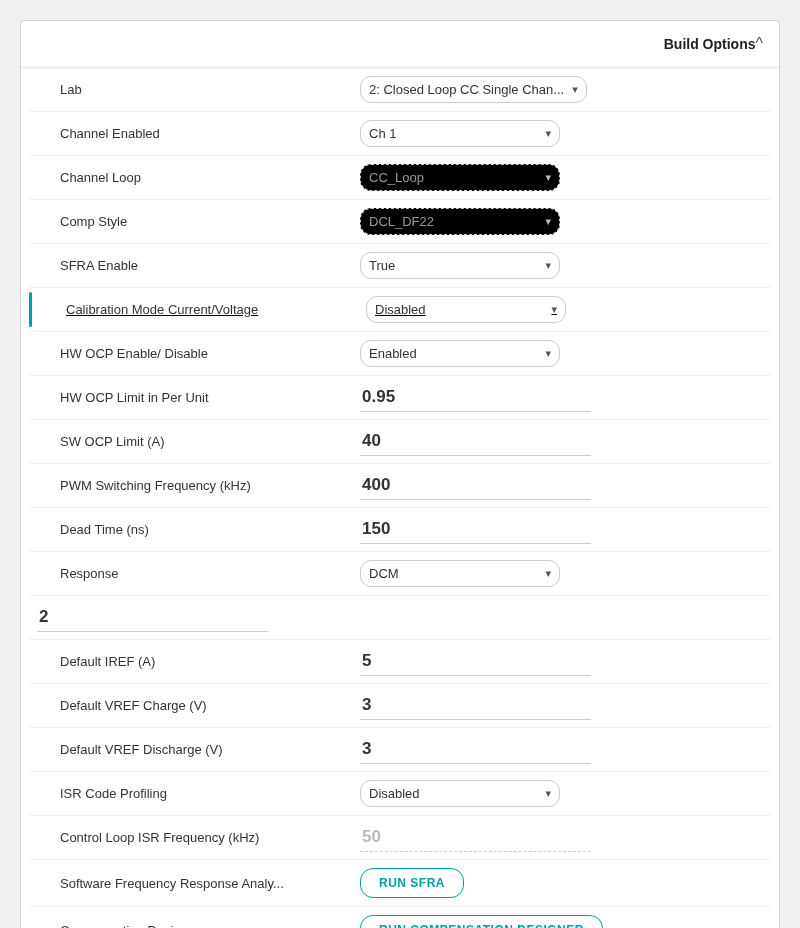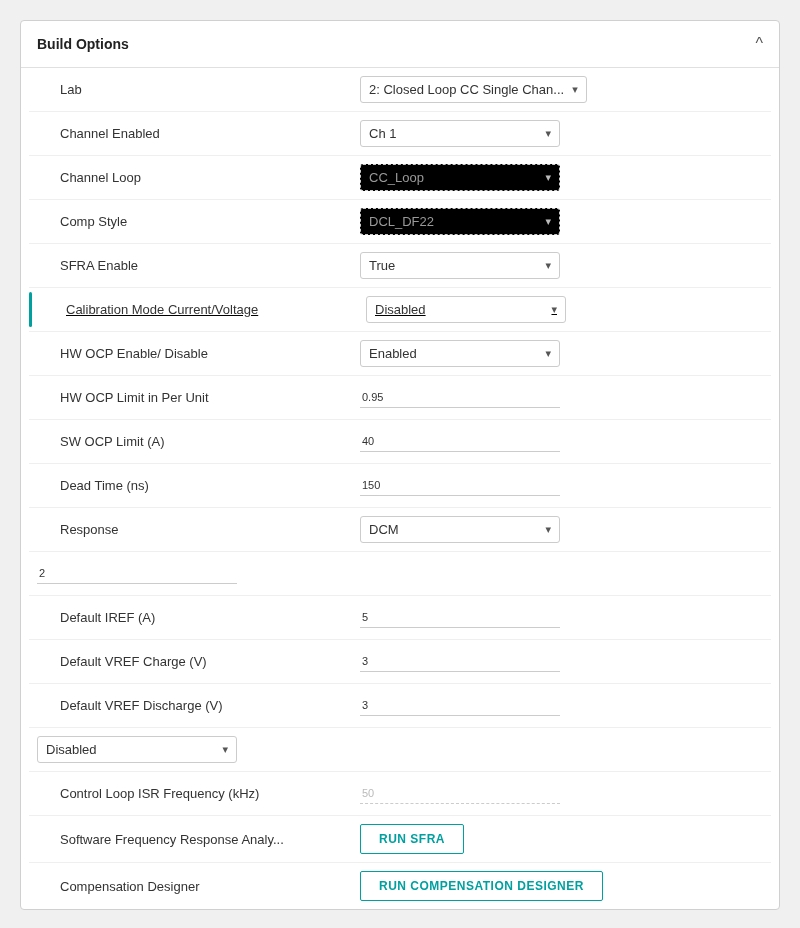--- a/index.html
+++ b/index.html
@@ -15,21 +15,21 @@
     }
     .panel {
       background: #fff;
       border: 1px solid #d0d0d0;
       border-radius: 4px;
       width: 760px;
       padding: 0;
     }
     .panel-header {
       display: flex;
-      justify-content: space-between;
+      justify-content: flex-end;
       align-items: center;
       padding: 14px 16px 14px 16px;
       border-bottom: 1px solid #e0e0e0;
     }
     .panel-title {
       font-weight: bold;
       font-size: 14px;
       color: #222;
     }
     .collapse-icon {
@@ -70,21 +70,21 @@
       bottom: 4px;
       width: 3px;
       background: #00a0a0;
       border-radius: 2px;
     }
     
     .select-field {
       display: flex;
       align-items: center;
       border: 1px solid #ccc;
-      border-radius: 3px;
+      border-radius: 11px;
       padding: 5px 8px;
       background: #fff;
       min-width: 200px;
       cursor: pointer;
       position: relative;
     }
     .select-field.disabled-field {
       border: 1px dashed #ccc;
       color: #999;
       background: #000000;
@@ -107,41 +107,42 @@
       color: #555;
     }
     .dropdown-arrow.muted {
       color: #bbb;
     }
     
     .text-input {
       border: none;
       border-bottom: 1px solid #ccc;
       outline: none;
-      font-size: 11px;
+      font-size: 17px;
       color: #333;
       padding: 4px 2px;
       min-width: 200px;
       background: transparent;
+      font-weight: bold;
     }
     .text-input.muted {
       color: #bbb;
       border-bottom: 1px dashed #ccc;
     }
     
     .btn-outline {
       border: 1.5px solid #00a0a0;
       background: #fff;
       color: #00a0a0;
       padding: 7px 18px;
       font-size: 12px;
       font-weight: bold;
       letter-spacing: 0.5px;
       cursor: pointer;
-      border-radius: 2px;
+      border-radius: 13px;
     }
   </style>
 </head>
 <body>
 
 <div class="panel">
   <div class="panel-header">
     <span class="panel-title">Build Options</span>
     <span class="collapse-icon">^</span>
   </div>
@@ -216,20 +217,26 @@
           <input type="text" class="text-input" value="0.95" style="">
         </div>
       </div>
       <div class="row">
         <div class="row-label">SW OCP Limit (A)</div>
         <div class="row-value">
           <input type="text" class="text-input" value="40" style="">
         </div>
       </div>
       <div class="row">
+        <div class="row-label">PWM Switching Frequency (kHz)</div>
+        <div class="row-value">
+          <input type="text" class="text-input" value="400" style="">
+        </div>
+      </div>
+      <div class="row">
         <div class="row-label">Dead Time (ns)</div>
         <div class="row-value">
           <input type="text" class="text-input" value="150" style="">
         </div>
       </div>
       <div class="row">
         <div class="row-label">Response</div>
         <div class="row-value">
           <div class="select-field">
             <span class="select-text">DCM</span>
@@ -254,20 +261,21 @@
           <input type="text" class="text-input" value="3" style="">
         </div>
       </div>
       <div class="row">
         <div class="row-label">Default VREF Discharge (V)</div>
         <div class="row-value">
           <input type="text" class="text-input" value="3" style="">
         </div>
       </div>
       <div class="row">
+        <div class="row-label">ISR Code Profiling</div>
         <div class="row-value">
           <div class="select-field">
             <span class="select-text">Disabled</span>
             <span class="dropdown-arrow">▾</span>
           </div>
         </div>
       </div>
       <div class="row">
         <div class="row-label">Control Loop ISR Frequency (kHz)</div>
         <div class="row-value">

